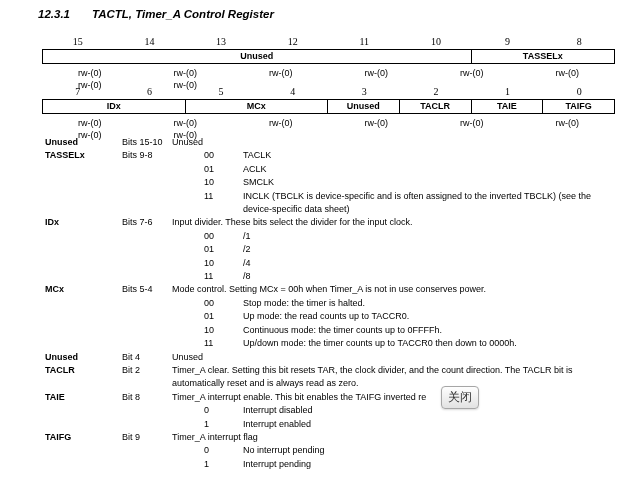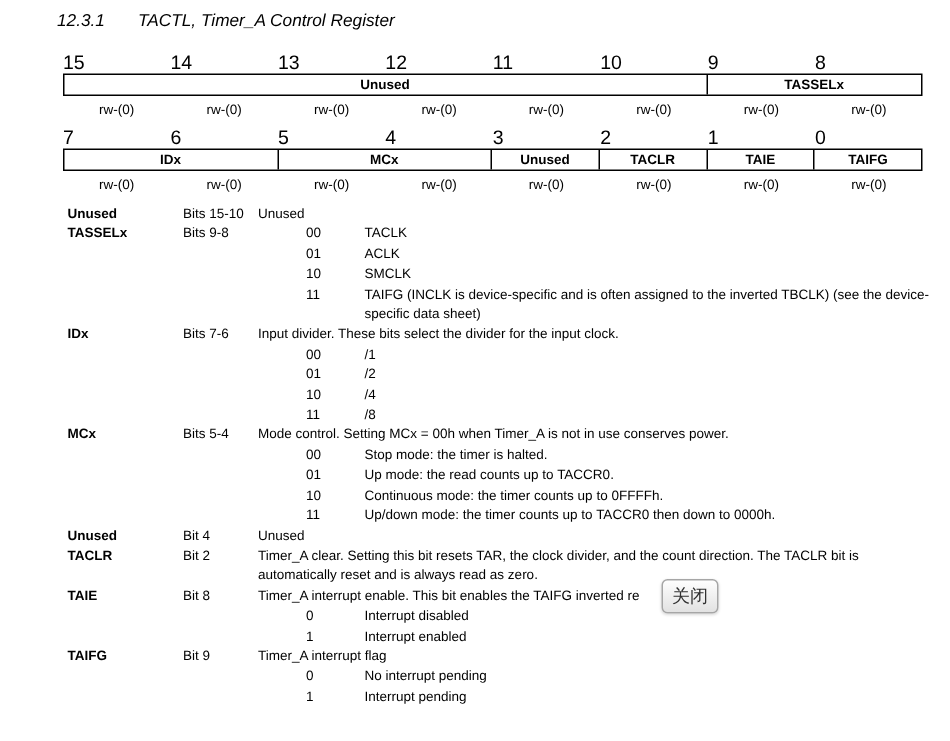--- a/index.html
+++ b/index.html
@@ -4,44 +4,44 @@
 <style>
   html, body { margin: 0; padding: 0; }
   body {
     width: 633px; height: 494px;
     background: #ffffff; color: #000;
     font-family: "Liberation Sans", sans-serif;
     position: relative; overflow: hidden;
   }
   .title {
     margin: 7px 0 0 38px;
-    font-size: 11.5px; font-weight: normal; font-style: italic;
+    font-size: 11.5px; font-weight: bold; font-style: italic;
     line-height: 14px;
   }
   .title .sec-num { margin-right: 22px; }
 
   .reg { margin-left: 42px; width: 573px; }
   .reg1 { margin-top: 15px; }
   .reg2 { margin-top: 7px; }
   .bits-row {
     display: grid; grid-template-columns: repeat(8, 1fr);
-    font-size: 13px; height: 12px; line-height: 12px; 
+    font-size: 10px; height: 12px; line-height: 12px; text-align: center; font-family: Liberation Serif, serif;
   }
   .box-row {
     display: flex; border: 1px solid #000; height: 13px; margin-top: 1px;
     box-sizing: content-box;
   }
   .box-cell {
     line-height: 13px; text-align: center; font-weight: bold; font-size: 9px;
     border-left: 1px solid #000; overflow: hidden;
   }
   .box-cell:first-child { border-left: none; }
   .span1 { flex: 1; } .span2 { flex: 2; } .span6 { flex: 6; }
   .access-row {
-    display: grid; grid-template-columns: repeat(8, 1fr);
+    display: grid; grid-template-columns: repeat(6, 1fr);
     font-size: 9px; height: 12px; line-height: 12px; text-align: center;
     margin-top: 3px;
   }
 
   .desc { margin: 7px 0 0 45px; width: 575px; font-size: 9px; line-height: 13.4px; }
   .drow { display: grid; grid-template-columns: 77px 50px 1fr; }
   .dlabel { font-weight: bold; }
   .vrow { display: grid; grid-template-columns: 71px 1fr; }
   .vcode { padding-left: 32px; }
 
@@ -141,21 +141,21 @@
       <div class="vrow">
         <div class="vcode">01</div>
         <div>ACLK</div>
       </div>
       <div class="vrow">
         <div class="vcode">10</div>
         <div>SMCLK</div>
       </div>
       <div class="vrow">
         <div class="vcode">11</div>
-        <div>TAIFG (INCLK is device-specific and is often assigned to the inverted TBCLK) (see the device-specific data sheet)</div>
+        <div>INCLK (TBCLK is device-specific and is often assigned to the inverted TBCLK) (see the device-specific data sheet)</div>
       </div>
     </div>
   </div>
 
   <div class="drow">
     <div class="dlabel">IDx</div>
     <div>Bits 7-6</div>
     <div>
       <div>Input divider. These bits select the divider for the input clock.</div>
       <div class="vrow">

